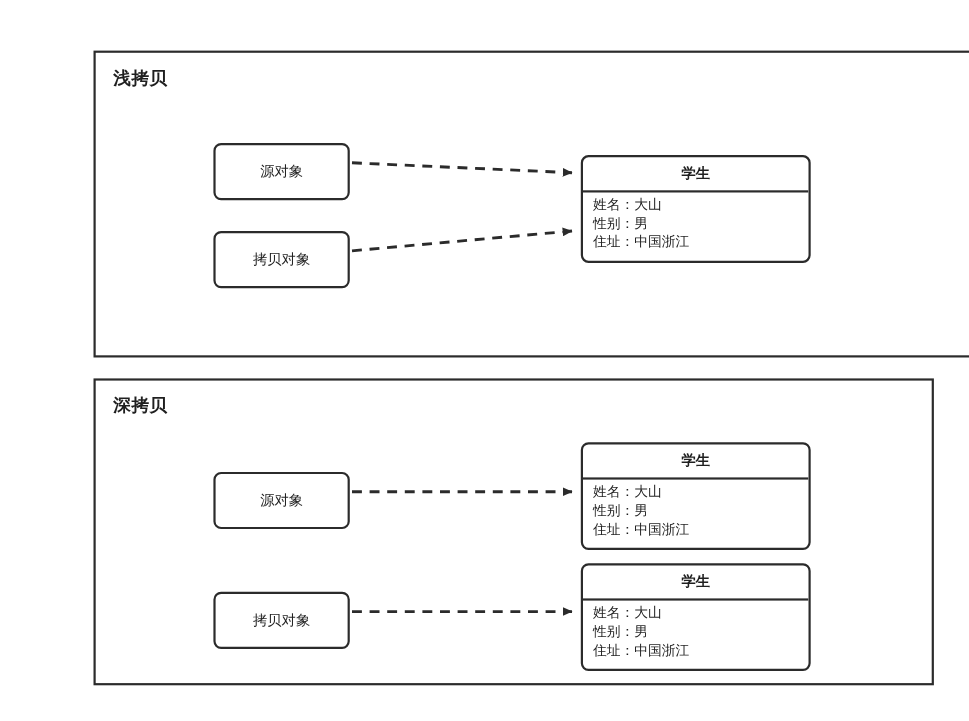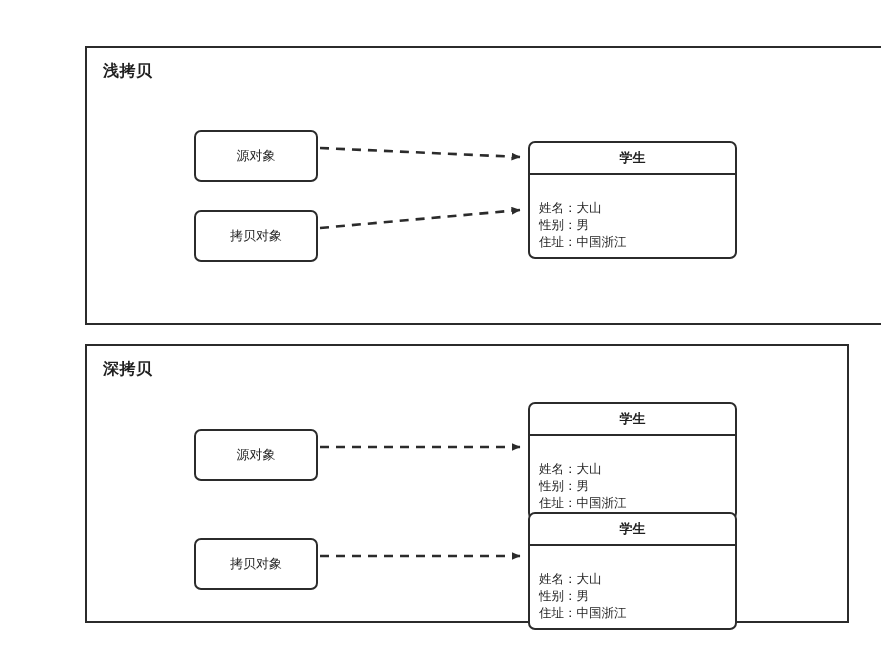--- a/index.html
+++ b/index.html
@@ -61,34 +61,35 @@
 
   
   .card {
     position: absolute;
     width: 209px;
     border: 2px solid #2b2b2b;
     border-radius: 7px;
     background: #ffffff;
     box-sizing: border-box;
     overflow: hidden;
+    font-family: Liberation Mono, monospace;
   }
   .card-header {
     height: 30px;
     border-bottom: 2px solid #2b2b2b;
     display: flex;
     align-items: center;
     justify-content: center;
     font-size: 13px;
     font-weight: bold;
     color: #1f1f1f;
     white-space: nowrap;
   }
   .card-body {
-    padding: 24px 0 7px 9px;
+    padding: 4px 0 7px 9px;
   }
   .card-line {
     font-size: 12.5px;
     line-height: 17px;
     color: #1f1f1f;
     white-space: nowrap;
   }
 
   
   .arrows {

